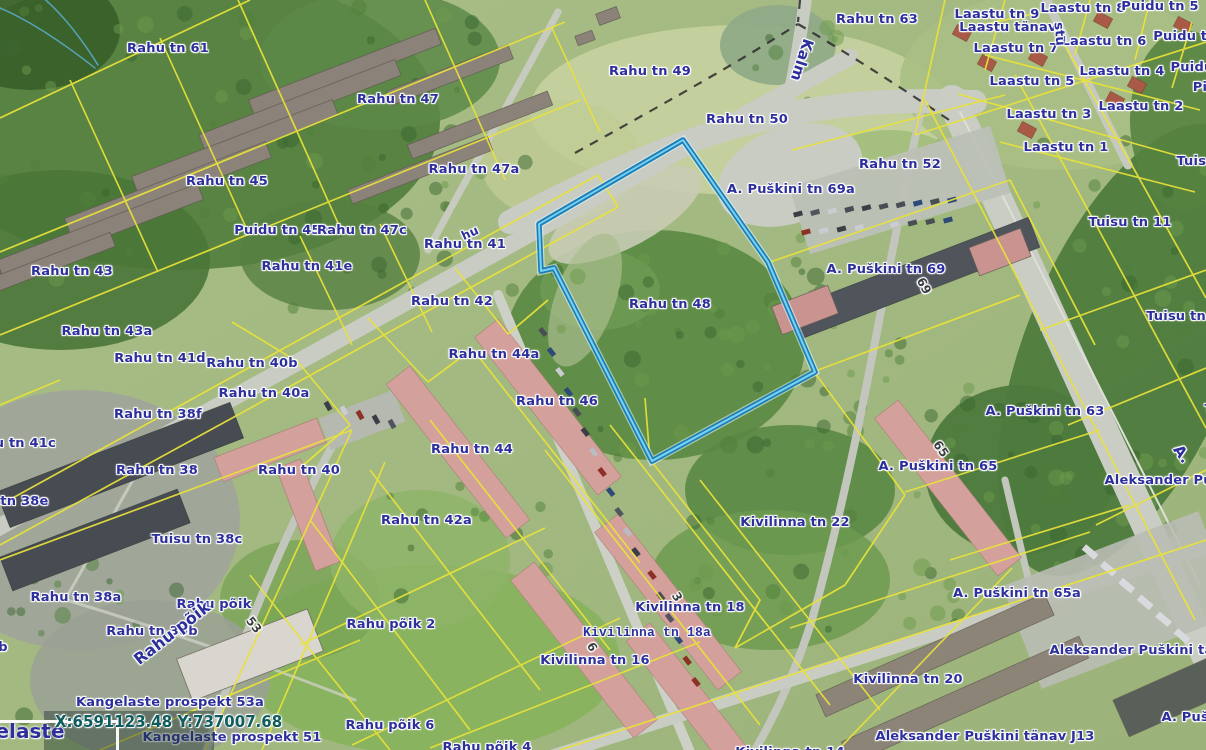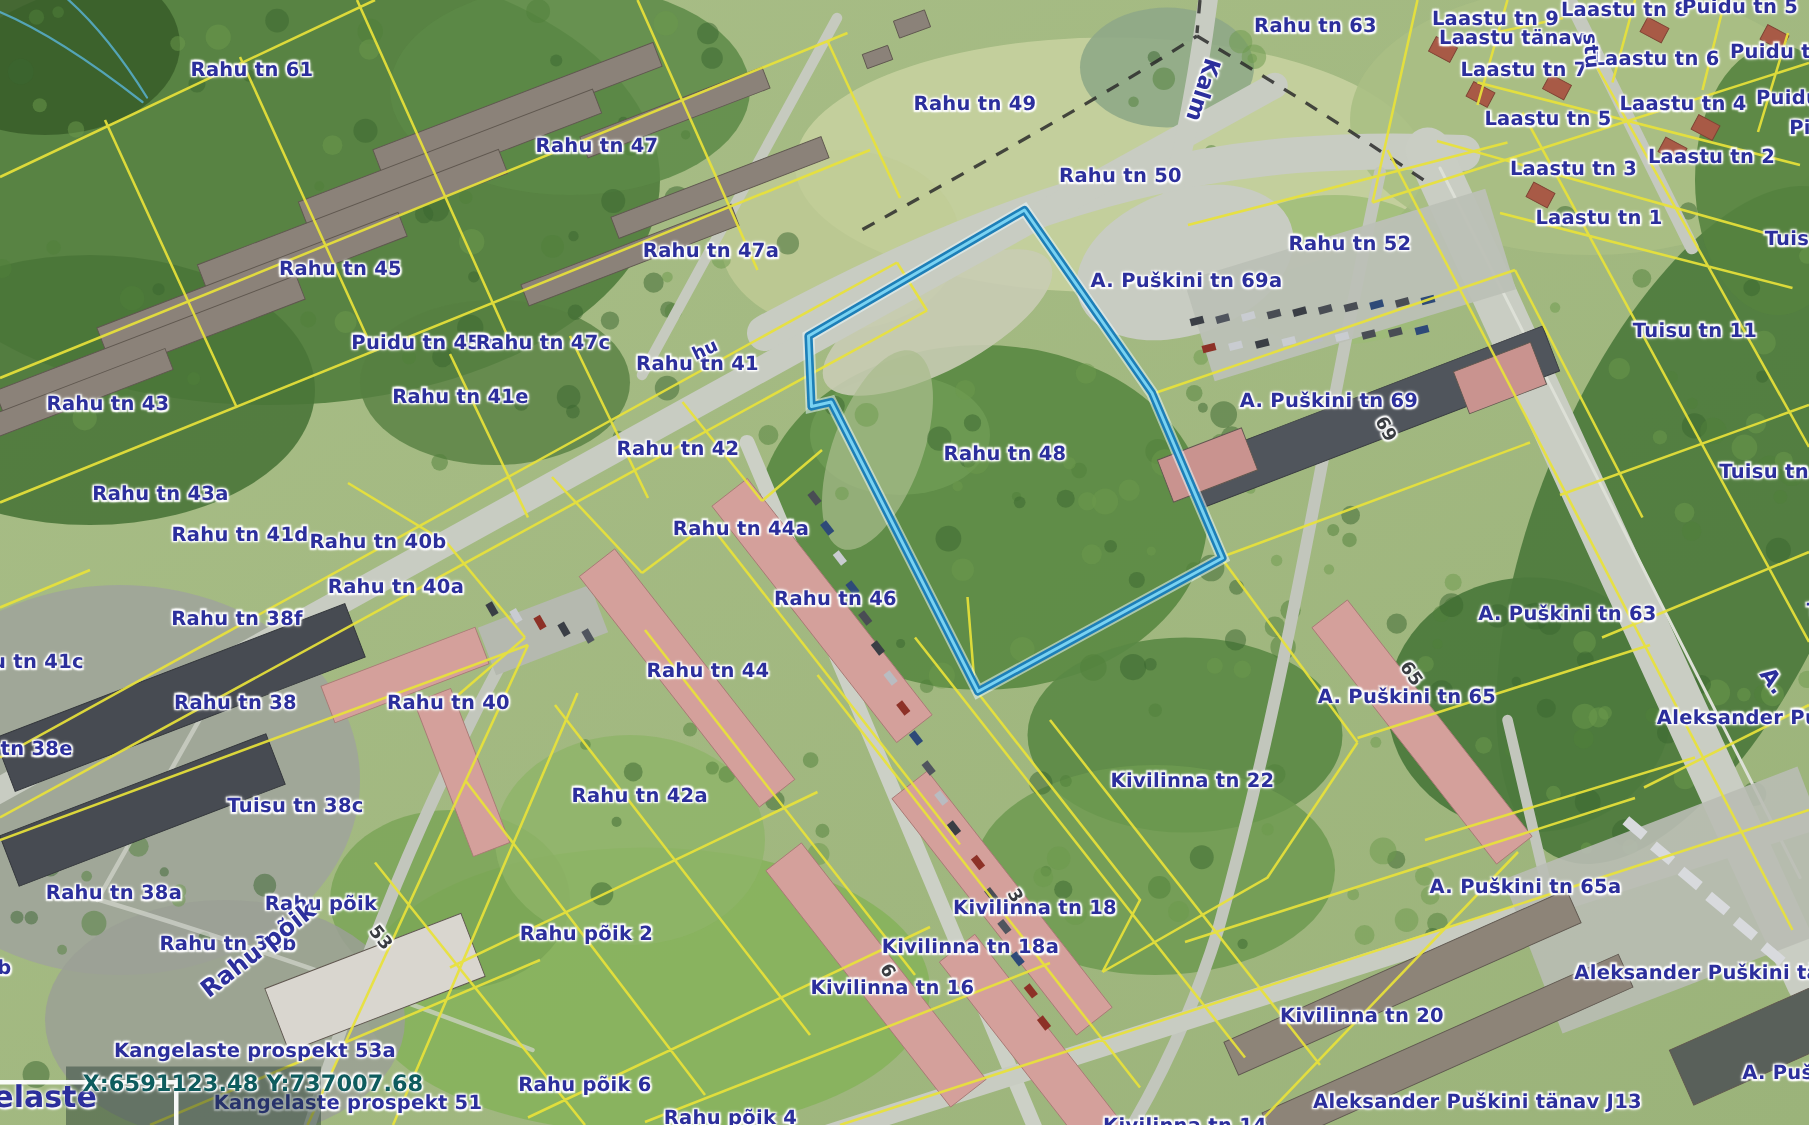--- a/index.html
+++ b/index.html
@@ -537,28 +537,28 @@
       <div class="lbl" style="left: 158px; top: 413px; transform: translate(-50%, -50%);">Rahu tn 38f</div>
       <div class="lbl" style="left: 557px; top: 400px; transform: translate(-50%, -50%);">Rahu tn 46</div>
       <div class="lbl" style="left: 1045px; top: 410px; transform: translate(-50%, -50%);">A. Puškini tn 63</div>
       <div class="lbl" style="left: 11px; top: 442px; transform: translate(-50%, -50%);">Rahu tn 41c</div>
       <div class="lbl" style="left: 157px; top: 469px; transform: translate(-50%, -50%);">Rahu tn 38</div>
       <div class="lbl" style="left: 299px; top: 469px; transform: translate(-50%, -50%);">Rahu tn 40</div>
       <div class="lbl" style="left: 938px; top: 465px; transform: translate(-50%, -50%);">A. Puškini tn 65</div>
       <div class="lbl" style="left: 1200px; top: 479px; transform: translate(-50%, -50%);">Aleksander Puškini tänav</div>
       <div class="lbl" style="left: 3px; top: 500px; transform: translate(-50%, -50%);">Rahu tn 38e</div>
       <div class="lbl" style="left: 795px; top: 521px; transform: translate(-50%, -50%);">Kivilinna tn 22</div>
-      <div class="lbl" style="left: 414px; top: 531px; transform: translate(-50%, -50%); padding-left: 25px;">Rahu tn 42a</div>
+      <div class="lbl" style="left: 414px; top: 519px; transform: translate(-50%, -50%); padding-left: 25px;">Rahu tn 42a</div>
       <div class="lbl" style="left: 197px; top: 538px; transform: translate(-50%, -50%);">Tuisu tn 38c</div>
       <div class="lbl" style="left: 1017px; top: 592px; transform: translate(-50%, -50%);">A. Puškini tn 65a</div>
       <div class="lbl" style="left: 76px; top: 596px; transform: translate(-50%, -50%);">Rahu tn 38a</div>
       <div class="lbl" style="left: 214px; top: 603px; transform: translate(-50%, -50%);">Rahu põik</div>
       <div class="lbl" style="left: 690px; top: 606px; transform: translate(-50%, -50%);">Kivilinna tn 18</div>
       <div class="lbl" style="left: 391px; top: 623px; transform: translate(-50%, -50%);">Rahu põik 2</div>
-      <div class="lbl" style="left: 647px; top: 632px; transform: translate(-50%, -50%);">Kivilinna tn 18a</div>
+      <div class="lbl" style="left: 647px; top: 632px; transform: translate(-50%, -50%); font-family: Liberation Mono, monospace;">Kivilinna tn 18a</div>
       <div class="lbl" style="left: 152px; top: 630px; transform: translate(-50%, -50%);">Rahu tn 38b</div>
       <div class="lbl" style="left: 3px; top: 646px; transform: translate(-50%, -50%);">b</div>
       <div class="lbl" style="left: 595px; top: 659px; transform: translate(-50%, -50%);">Kivilinna tn 16</div>
       <div class="lbl" style="left: 908px; top: 678px; transform: translate(-50%, -50%);">Kivilinna tn 20</div>
       <div class="lbl" style="left: 1145px; top: 649px; transform: translate(-50%, -50%);">Aleksander Puškini tänav</div>
       <div class="lbl" style="left: 1199px; top: 716px; transform: translate(-50%, -50%);">A. Puškini</div>
       <div class="lbl" style="left: 170px; top: 701px; transform: translate(-50%, -50%);">Kangelaste prospekt 53a</div>
       <div class="lbl" style="left: 487px; top: 706px; transform: translate(-50%, -50%); margin-top: 40px;">Rahu põik 4</div>
       <div class="lbl" style="left: 390px; top: 724px; transform: translate(-50%, -50%);">Rahu põik 6</div>
       <div class="lbl" style="left: 232px; top: 736px; transform: translate(-50%, -50%);">Kangelaste prospekt 51</div>

